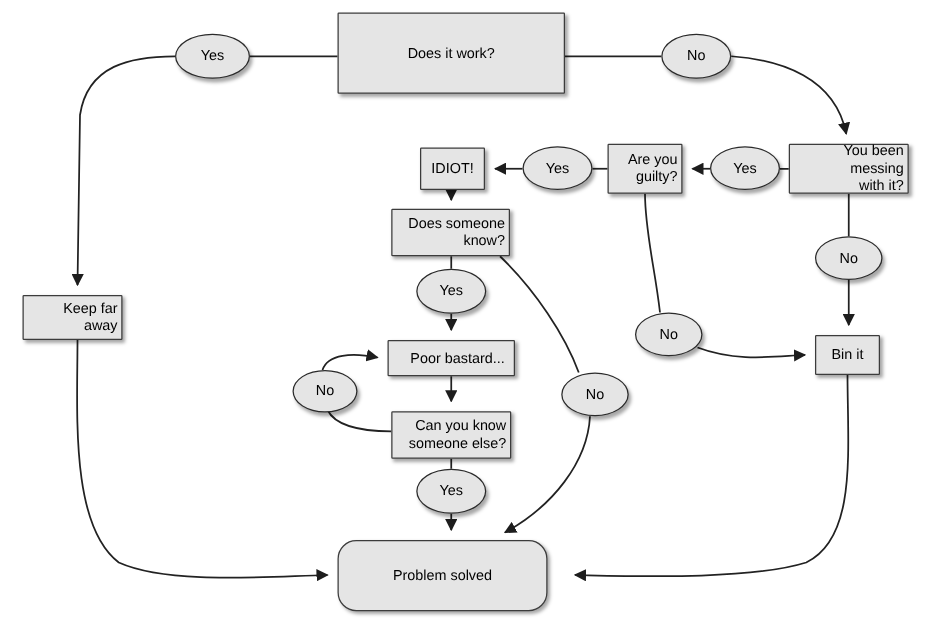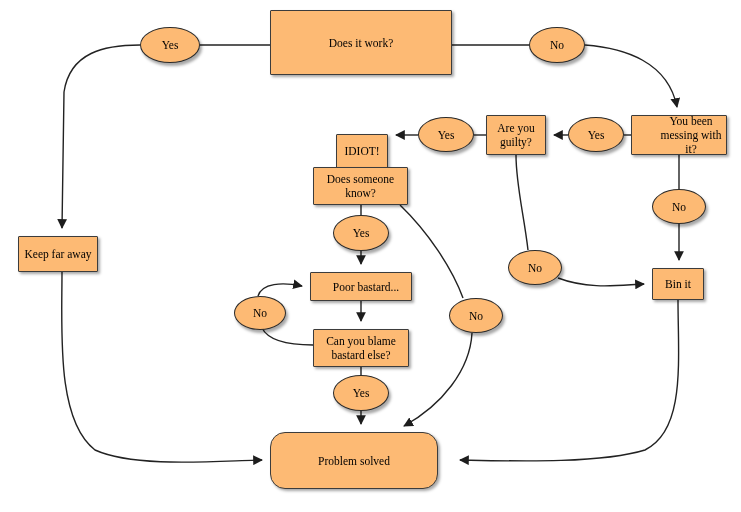--- a/index.html
+++ b/index.html
@@ -23,29 +23,28 @@
     top: 0;
     width: 741px;
     height: 512px;
   }
   .node {
     position: absolute;
     box-sizing: border-box;
     display: flex;
     align-items: center;
     justify-content: center;
-    text-align: center;
-    background: #fdba74;
+    text-align: right;
+    background: #e5e5e5;
     border: 1px solid #3c3c3c;
     color: #000000;
     font-size: 11.5px;
     line-height: 14px;
     box-shadow: 2px 2px 3px rgba(0,0,0,0.35);
     z-index: 2;
-    font-family: Liberation Serif, serif;
   }
   .node.box {
     border-radius: 1px;
   }
   .node.ellipse {
     border-radius: 50%;
     border: 1px solid #2a2a2a;
     box-shadow: 2px 3px 3px rgba(0,0,0,0.35);
   }
   .node span {
@@ -138,21 +137,21 @@
       </div>
       <div class="node ellipse" style="left: 568px; top: 117px; width: 56px; height: 35px;">
         <span>Yes</span>
       </div>
       <div class="node box" style="left: 486px; top: 115px; width: 60px; height: 40px;">
         <span>Are you guilty?</span>
       </div>
       <div class="node ellipse" style="left: 418px; top: 117px; width: 56px; height: 35px;">
         <span>Yes</span>
       </div>
-      <div class="node box" style="left: 336px; top: 118px; width: 52px; height: 34px; margin-top: 16px;">
+      <div class="node box" style="left: 336px; top: 118px; width: 52px; height: 34px;">
         <span>IDIOT!</span>
       </div>
       <div class="node box" style="left: 313px; top: 167px; width: 95px; height: 38px;">
         <span>Does someone know?</span>
       </div>
       <div class="node ellipse" style="left: 652px; top: 189px; width: 54px; height: 35px;">
         <span>No</span>
       </div>
       <div class="node ellipse" style="left: 333px; top: 215px; width: 56px; height: 36px;">
         <span>Yes</span>
@@ -166,21 +165,21 @@
       <div class="node box" style="left: 652px; top: 268px; width: 52px; height: 32px;">
         <span>Bin it</span>
       </div>
       <div class="node box" style="left: 310px; top: 272px; width: 102px; height: 29px; padding-left: 10px;">
         <span>Poor bastard...</span>
       </div>
       <div class="node ellipse" style="left: 234px; top: 296px; width: 52px; height: 34px;">
         <span>No</span>
       </div>
       <div class="node box" style="left: 313px; top: 329px; width: 96px; height: 38px;">
-        <span>Can you blame bastard else?</span>
+        <span>Can you know someone else?</span>
       </div>
       <div class="node ellipse" style="left: 333px; top: 375px; width: 56px; height: 36px;">
         <span>Yes</span>
       </div>
       <div class="node box" style="left: 270px; top: 432px; width: 168px; height: 57px; border-radius: 15px;">
         <span>Problem solved</span>
       </div>
     </div>
 
 </div>

